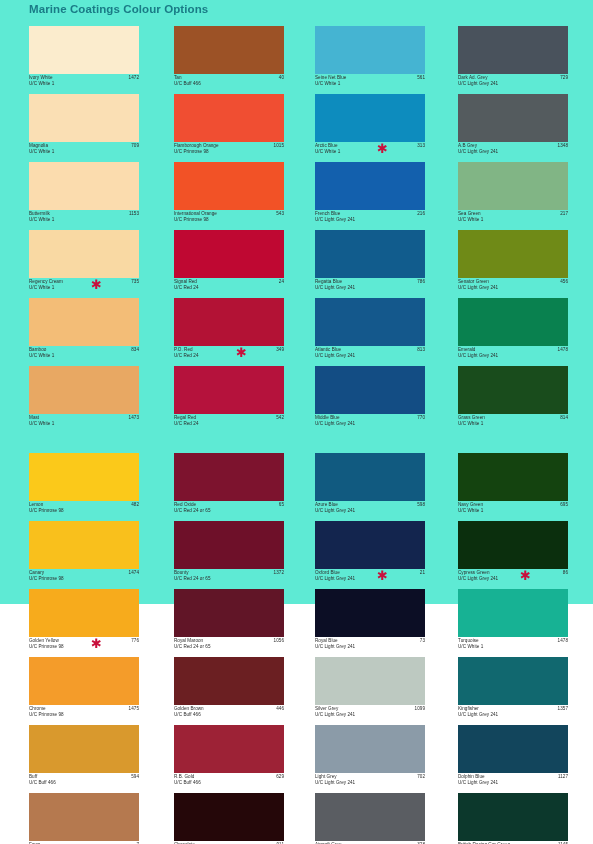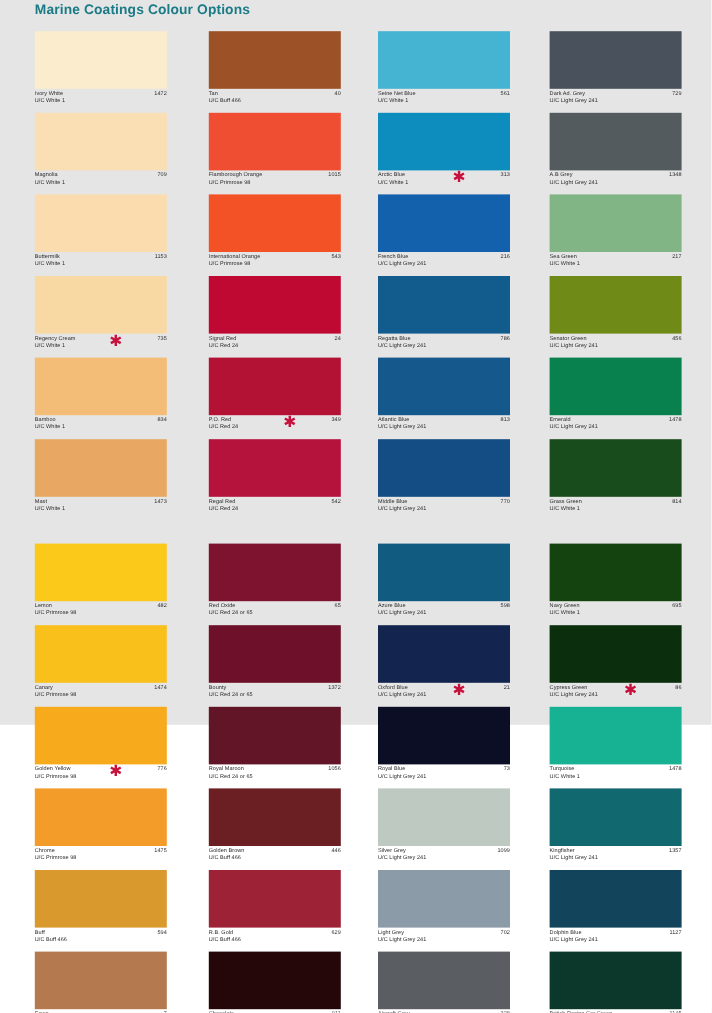--- a/index.html
+++ b/index.html
@@ -7,21 +7,21 @@
     margin: 0; padding: 0;
     width: 593px; height: 844px;
     background: #ffffff;
     font-family: "Liberation Sans", sans-serif;
     overflow: hidden;
   }
   #page {
     position: relative;
     width: 593px;
     height: 604px;
-    background: #e5e5e5;
+    background: #5eead4;
   }
   #title {
     position: absolute;
     left: 29px;
     top: 3px;
     font-size: 11.5px;
     font-weight: bold;
     letter-spacing: 0.1px;
     color: #1a7b86;
     white-space: nowrap;

